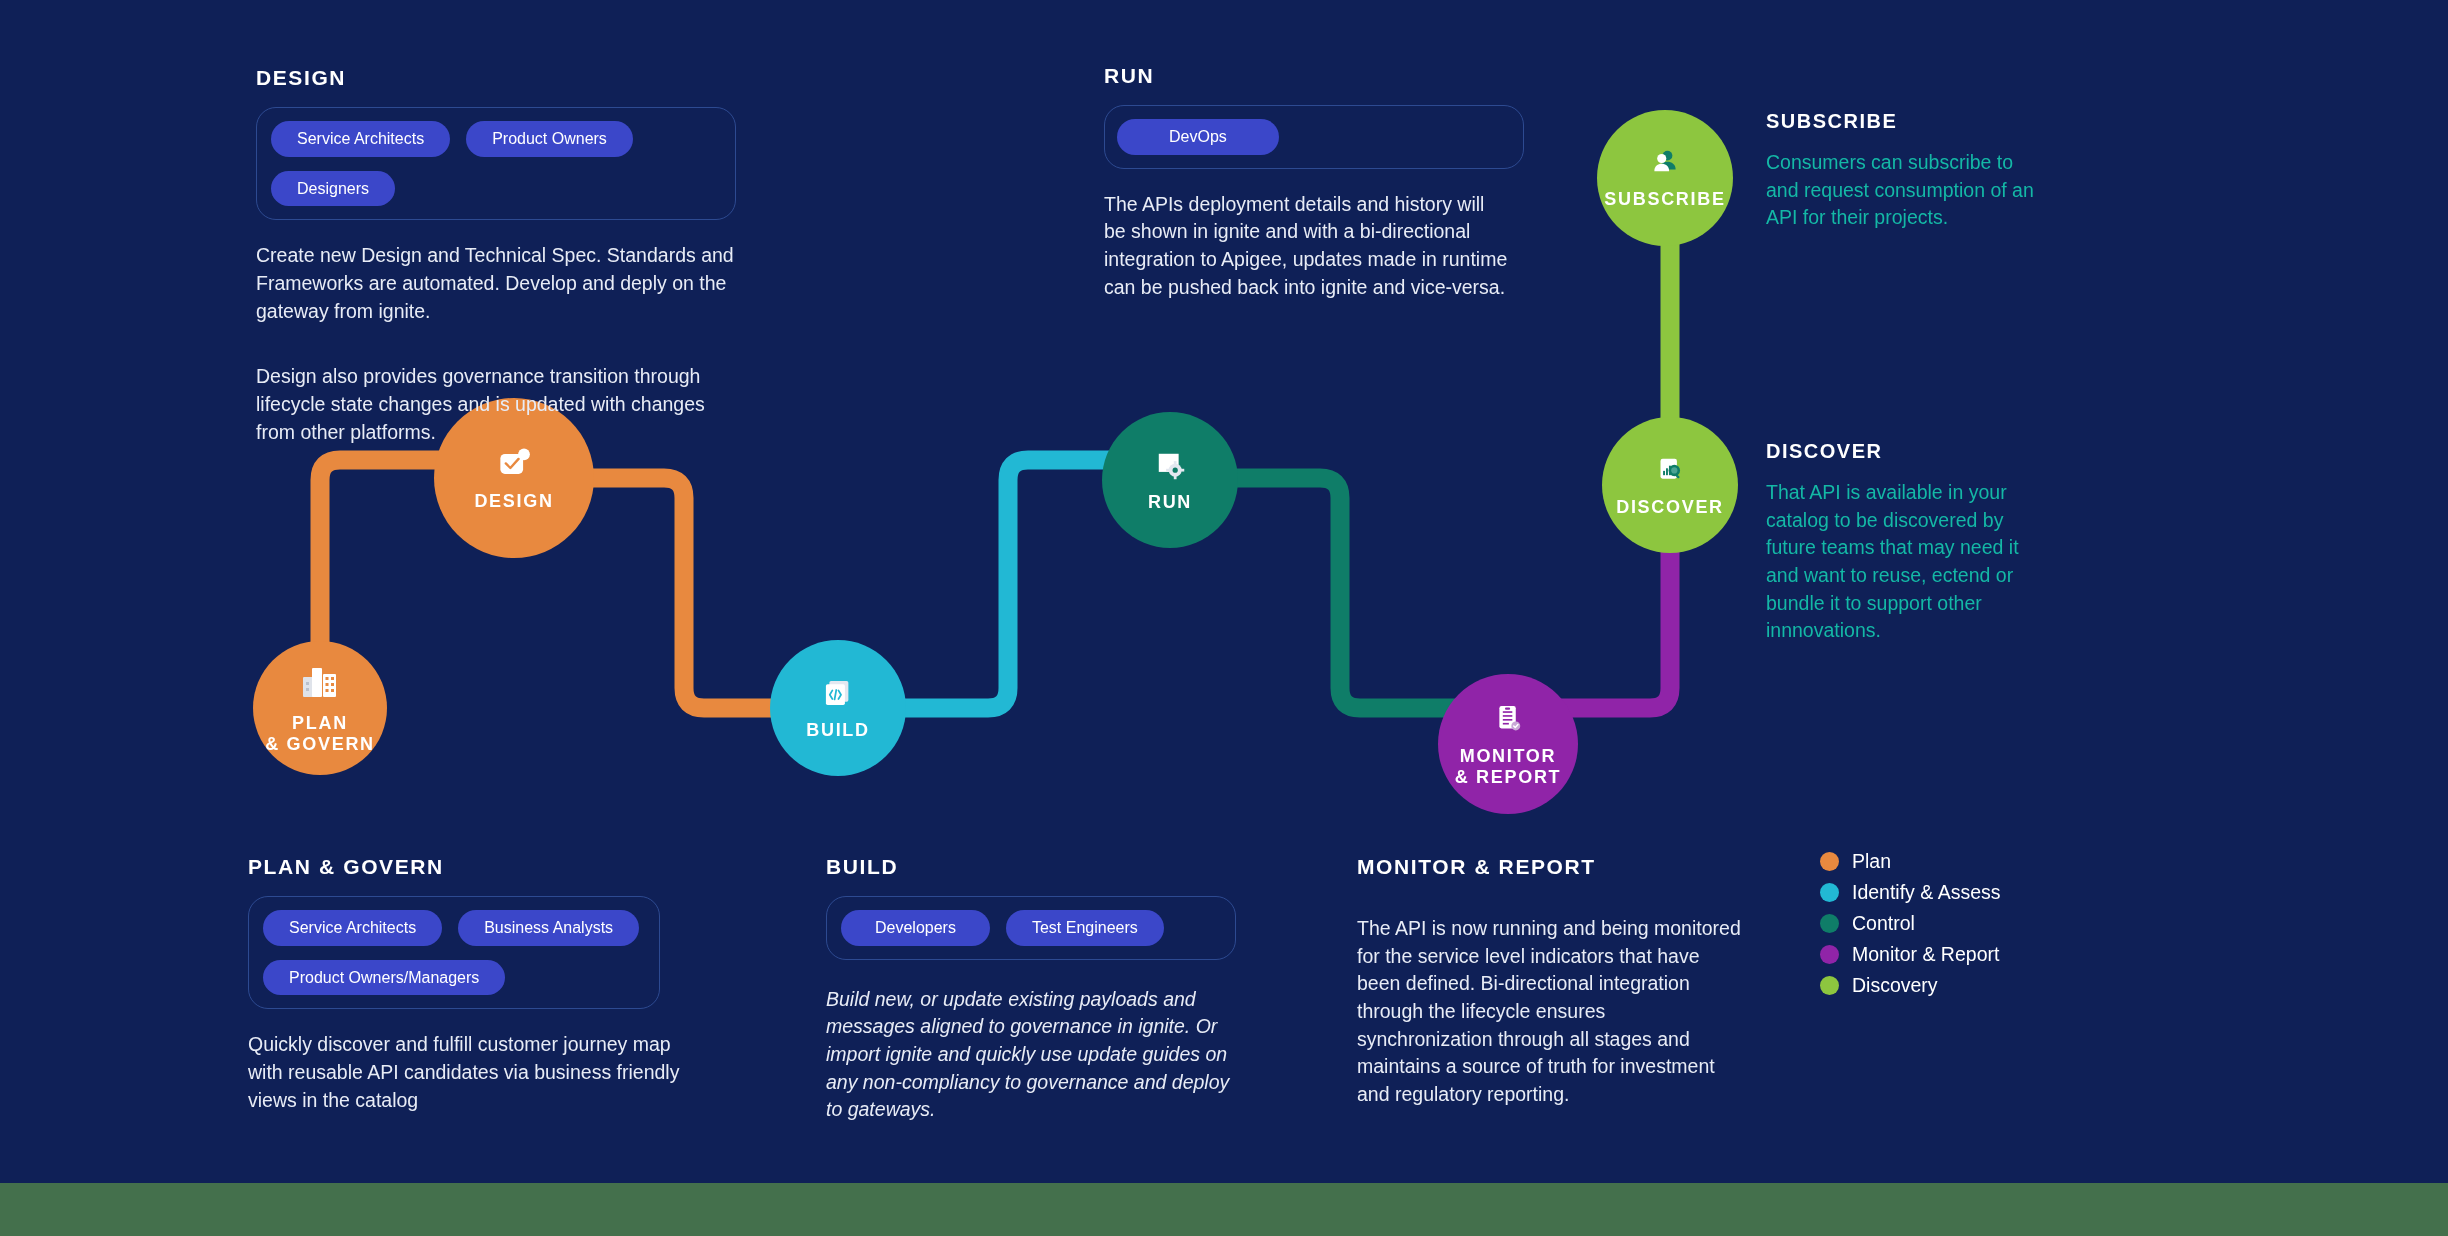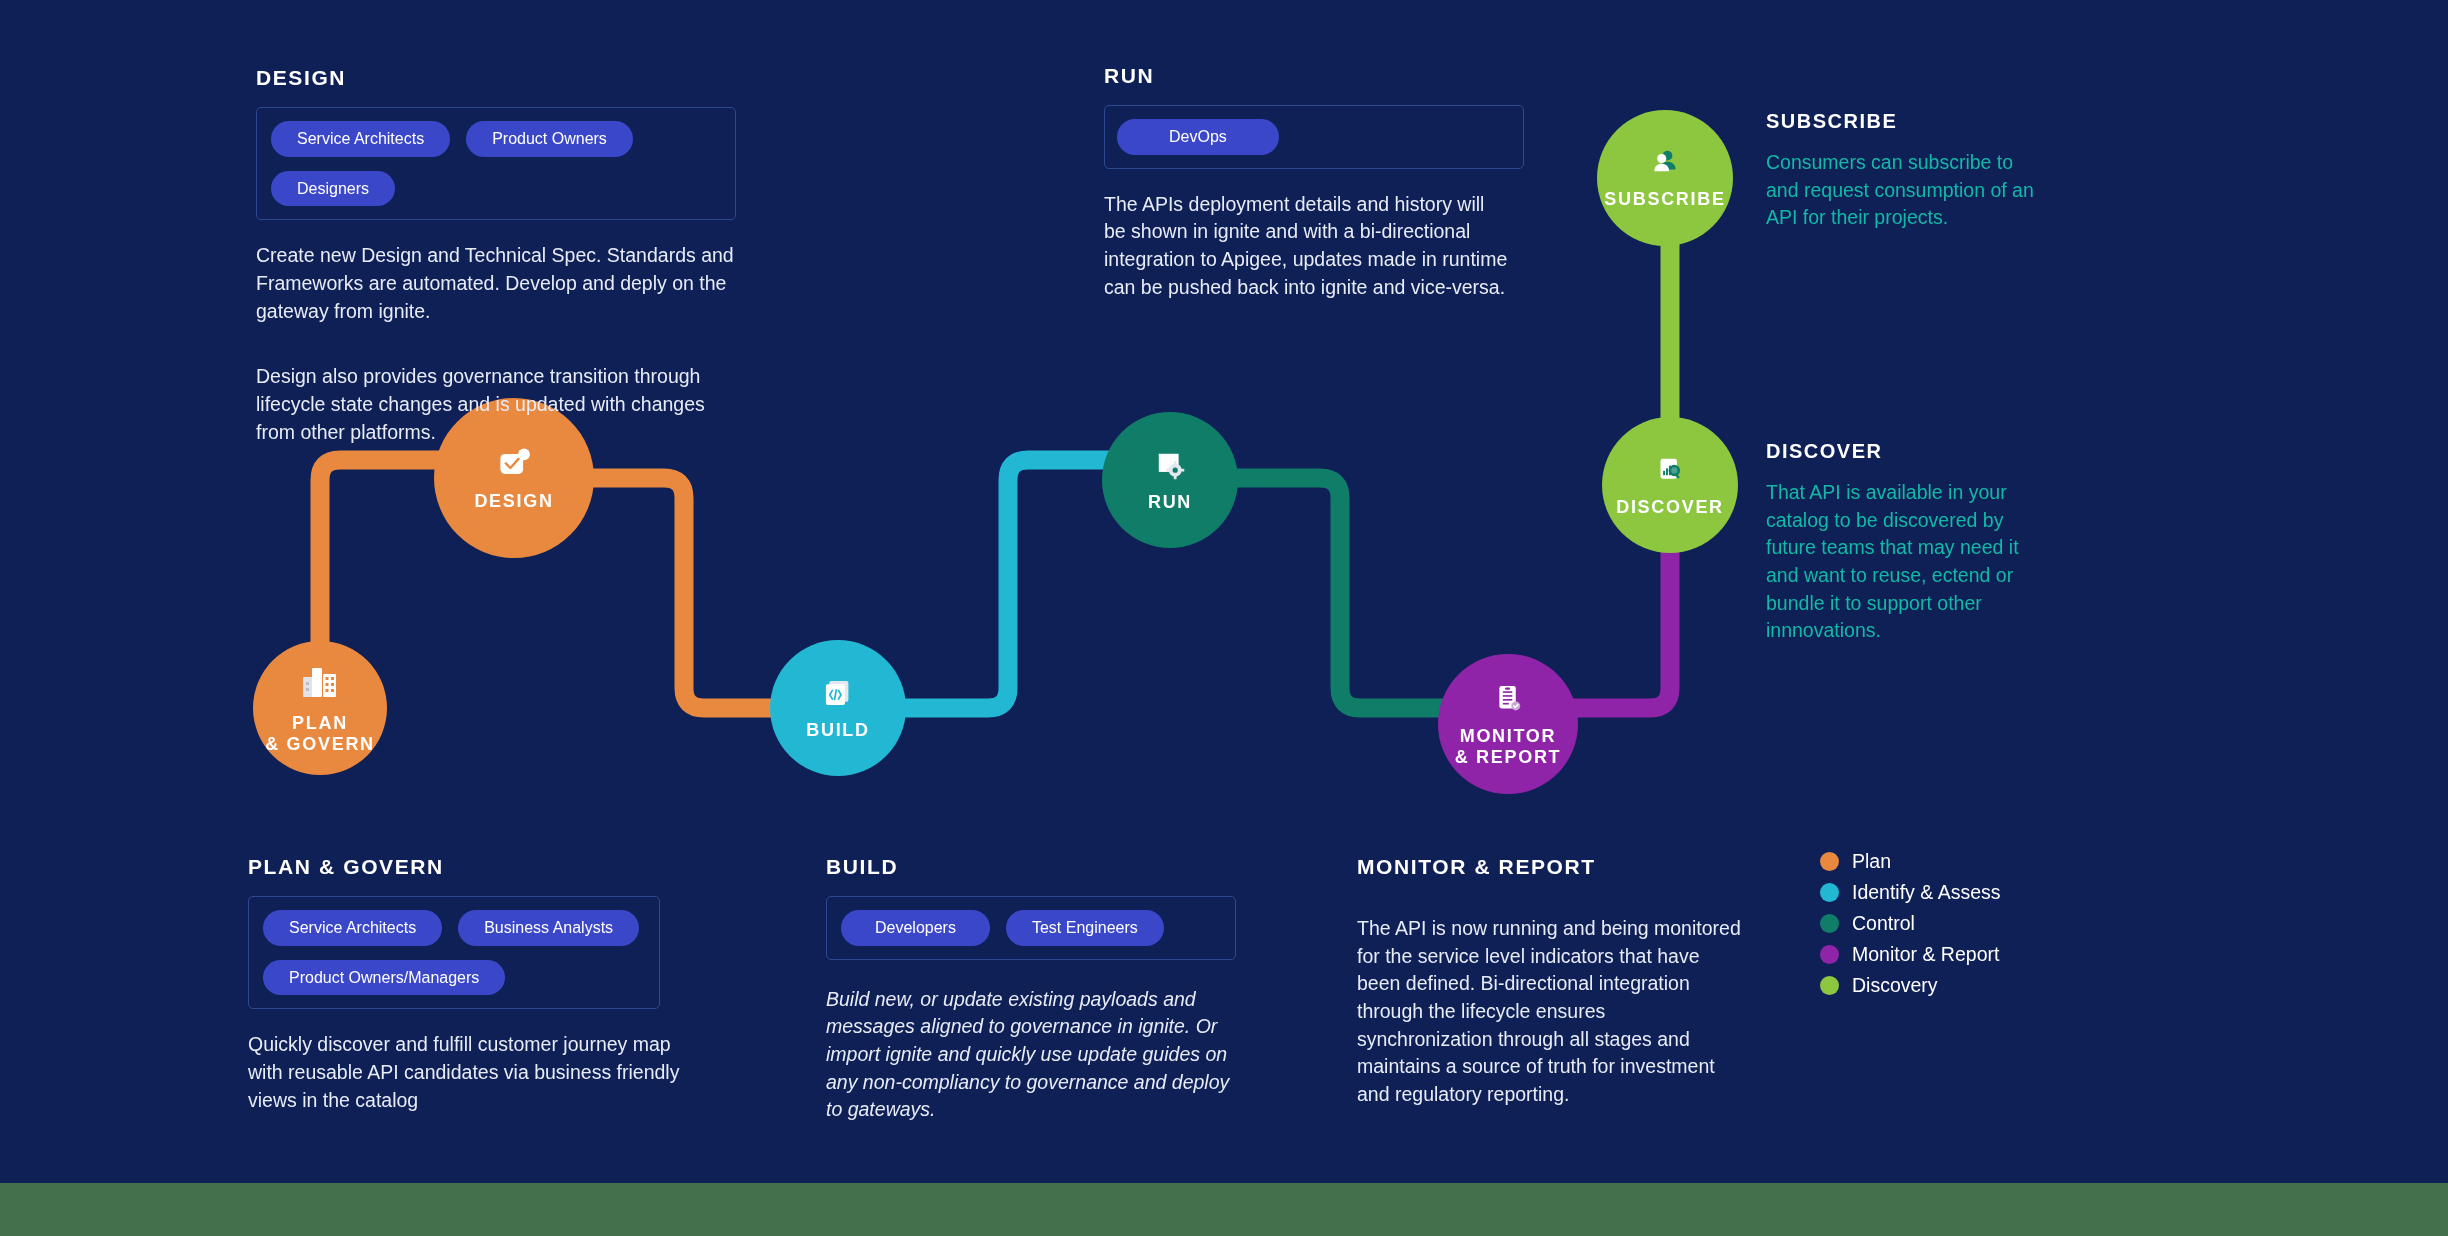--- a/index.html
+++ b/index.html
@@ -28,21 +28,21 @@
   .section-title {
     color: #ffffff;
     font-size: 21px;
     font-weight: bold;
     letter-spacing: 1.6px;
     margin-bottom: 17px;
     white-space: nowrap;
   }
   .role-box {
     border: 1px solid #2d4a91;
-    border-radius: 5px;
+    border-radius: 20px;
     padding: 13px 14px;
     display: flex;
     flex-wrap: wrap;
     gap: 14px 16px;
   }
   .pill {
     background: #3b47c9;
     color: #ffffff;
     border-radius: 999px;
     font-size: 16px;
@@ -189,21 +189,21 @@
           <rect x="-1.6" y="-10.5" width="3.2" height="4"></rect>
           <rect x="-1.6" y="6.5" width="3.2" height="4"></rect>
           <rect x="-10.5" y="-1.6" width="4" height="3.2"></rect>
           <rect x="6.5" y="-1.6" width="4" height="3.2"></rect>
         </g>
       </g>
     </svg>
     <span class="node-label">RUN</span>
   </div>
 
-  <div class="node" style="left:1438px; top:654px; width:140px; height:140px; background:#9024a8;">
+  <div class="node" style="left:1438px; top:674px; width:140px; height:140px; background:#9024a8;">
     <svg class="node-icon" viewBox="0 0 44 44" style="width:38px;height:38px;">
       <rect x="12" y="7" width="19" height="26" rx="2.5" fill="#ffffff"></rect>
       <rect x="16" y="13" width="11" height="1.9" fill="#9024a8"></rect>
       <rect x="16" y="17.5" width="11" height="1.9" fill="#9024a8"></rect>
       <rect x="16" y="22" width="11" height="1.9" fill="#9024a8"></rect>
       <rect x="16" y="26.5" width="7" height="1.9" fill="#9024a8"></rect>
       <rect x="18.5" y="8.8" width="6" height="2.4" rx="1.2" fill="#9024a8"></rect>
       <circle cx="31" cy="30" r="5.2" fill="#c9a8d6"></circle>
       <path d="M 28.6 30 L 30.4 31.9 L 33.5 28.3" fill="none" stroke="#ffffff" stroke-width="1.7" stroke-linecap="round" stroke-linejoin="round"></path>
     </svg>

